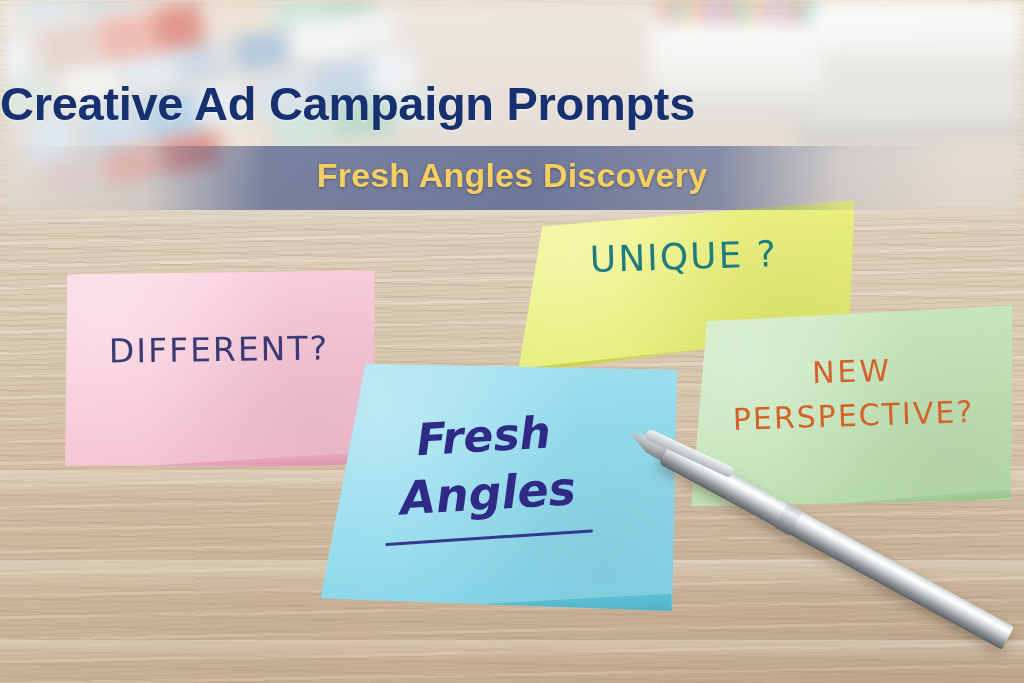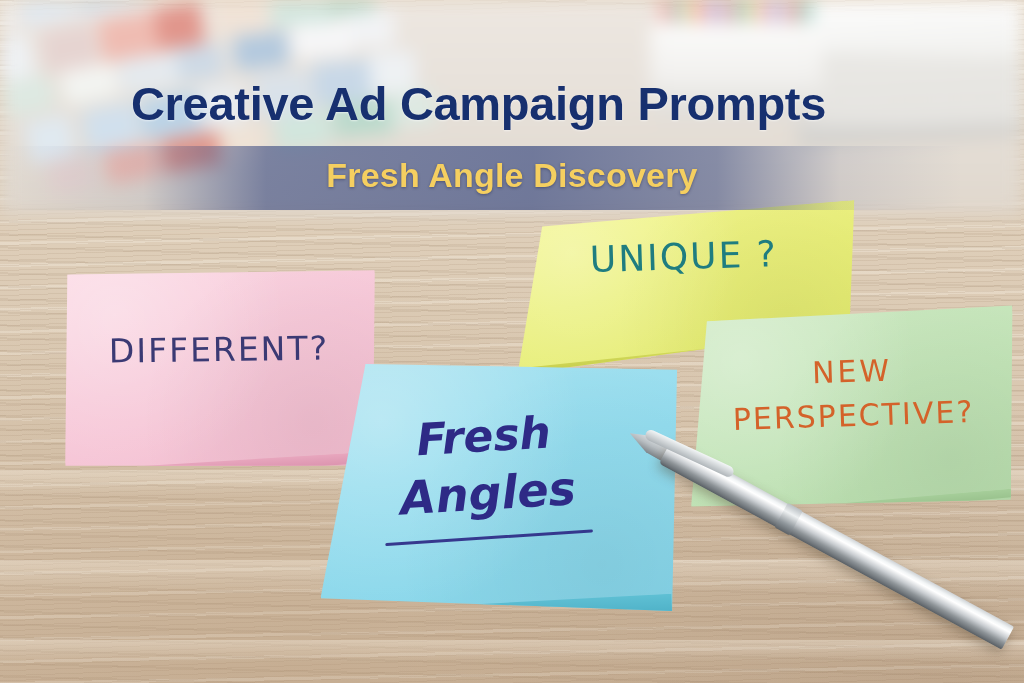--- a/index.html
+++ b/index.html
@@ -217,21 +217,21 @@
     background:linear-gradient(180deg,#f3f6f7,#b0b6ba);
     border-radius:6px; transform:rotate(-3.5deg);
   }
 
   
   #title-block{
     position:absolute; left:0; top:0; width:1024px; z-index:20;
   }
   #page-title{
     position:absolute; left:0; top:76px; width:826px;
-    text-align:right;
+    text-align:left;
     font-size:47px; font-weight:700; letter-spacing:-.3px;
     color:#17306f;
     text-shadow:0 1px 2px rgba(255,255,255,.55);
   }
   #subtitle-band{
     position:absolute; left:0; top:146px; width:1024px; height:64px;
     background:linear-gradient(90deg,
       rgba(58,74,128,0) 0%,
       rgba(58,74,128,.10) 14%,
       rgba(58,74,128,.62) 26%,
@@ -343,16 +343,16 @@
   <div id="pen">
     <div class="tip"></div>
     <div class="barrel"></div>
     <div class="clip"></div>
     <div class="ring"></div>
   </div>
 
   <div id="title-block">
     <div id="page-title">Creative Ad Campaign Prompts</div>
     <div id="subtitle-band"></div>
-    <div id="page-subtitle">Fresh Angle Discovery</div>
+    <div id="page-subtitle">Fresh Angles Discovery</div>
   </div>
 
 </div>
 
 </body></html>

